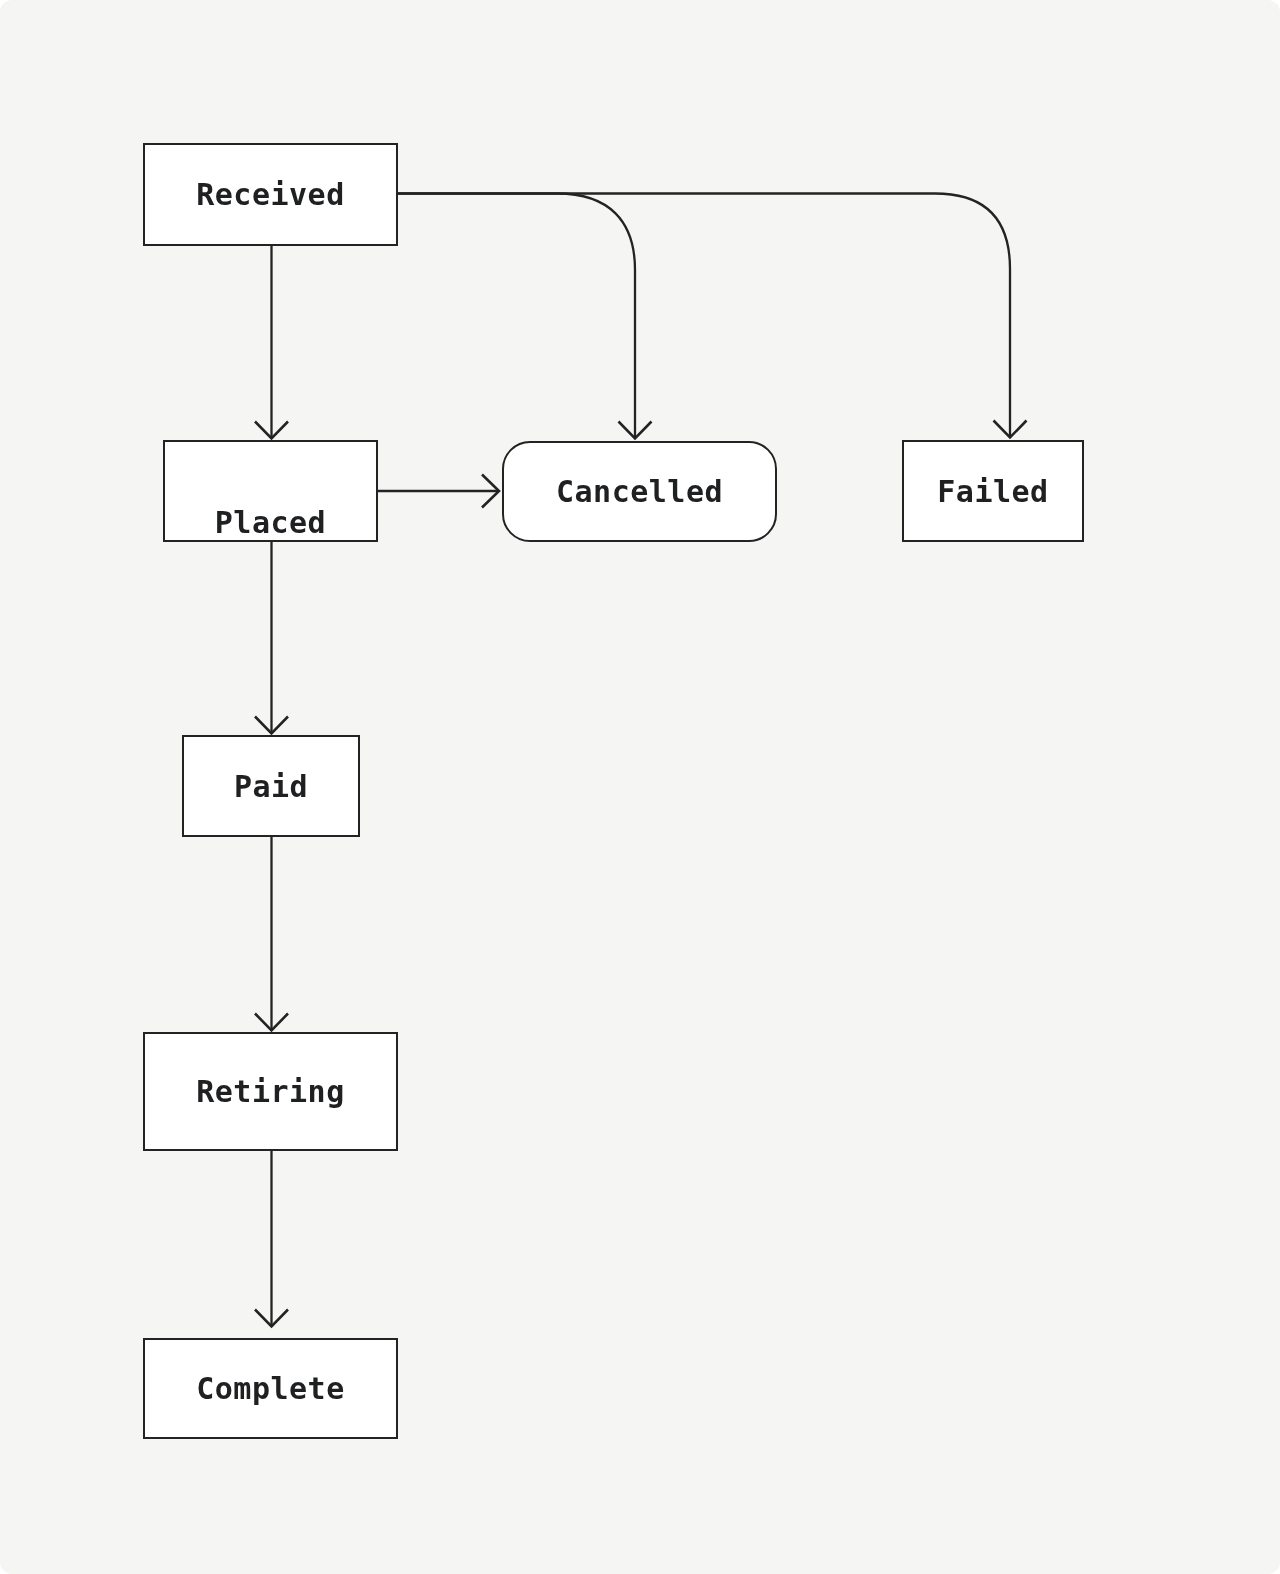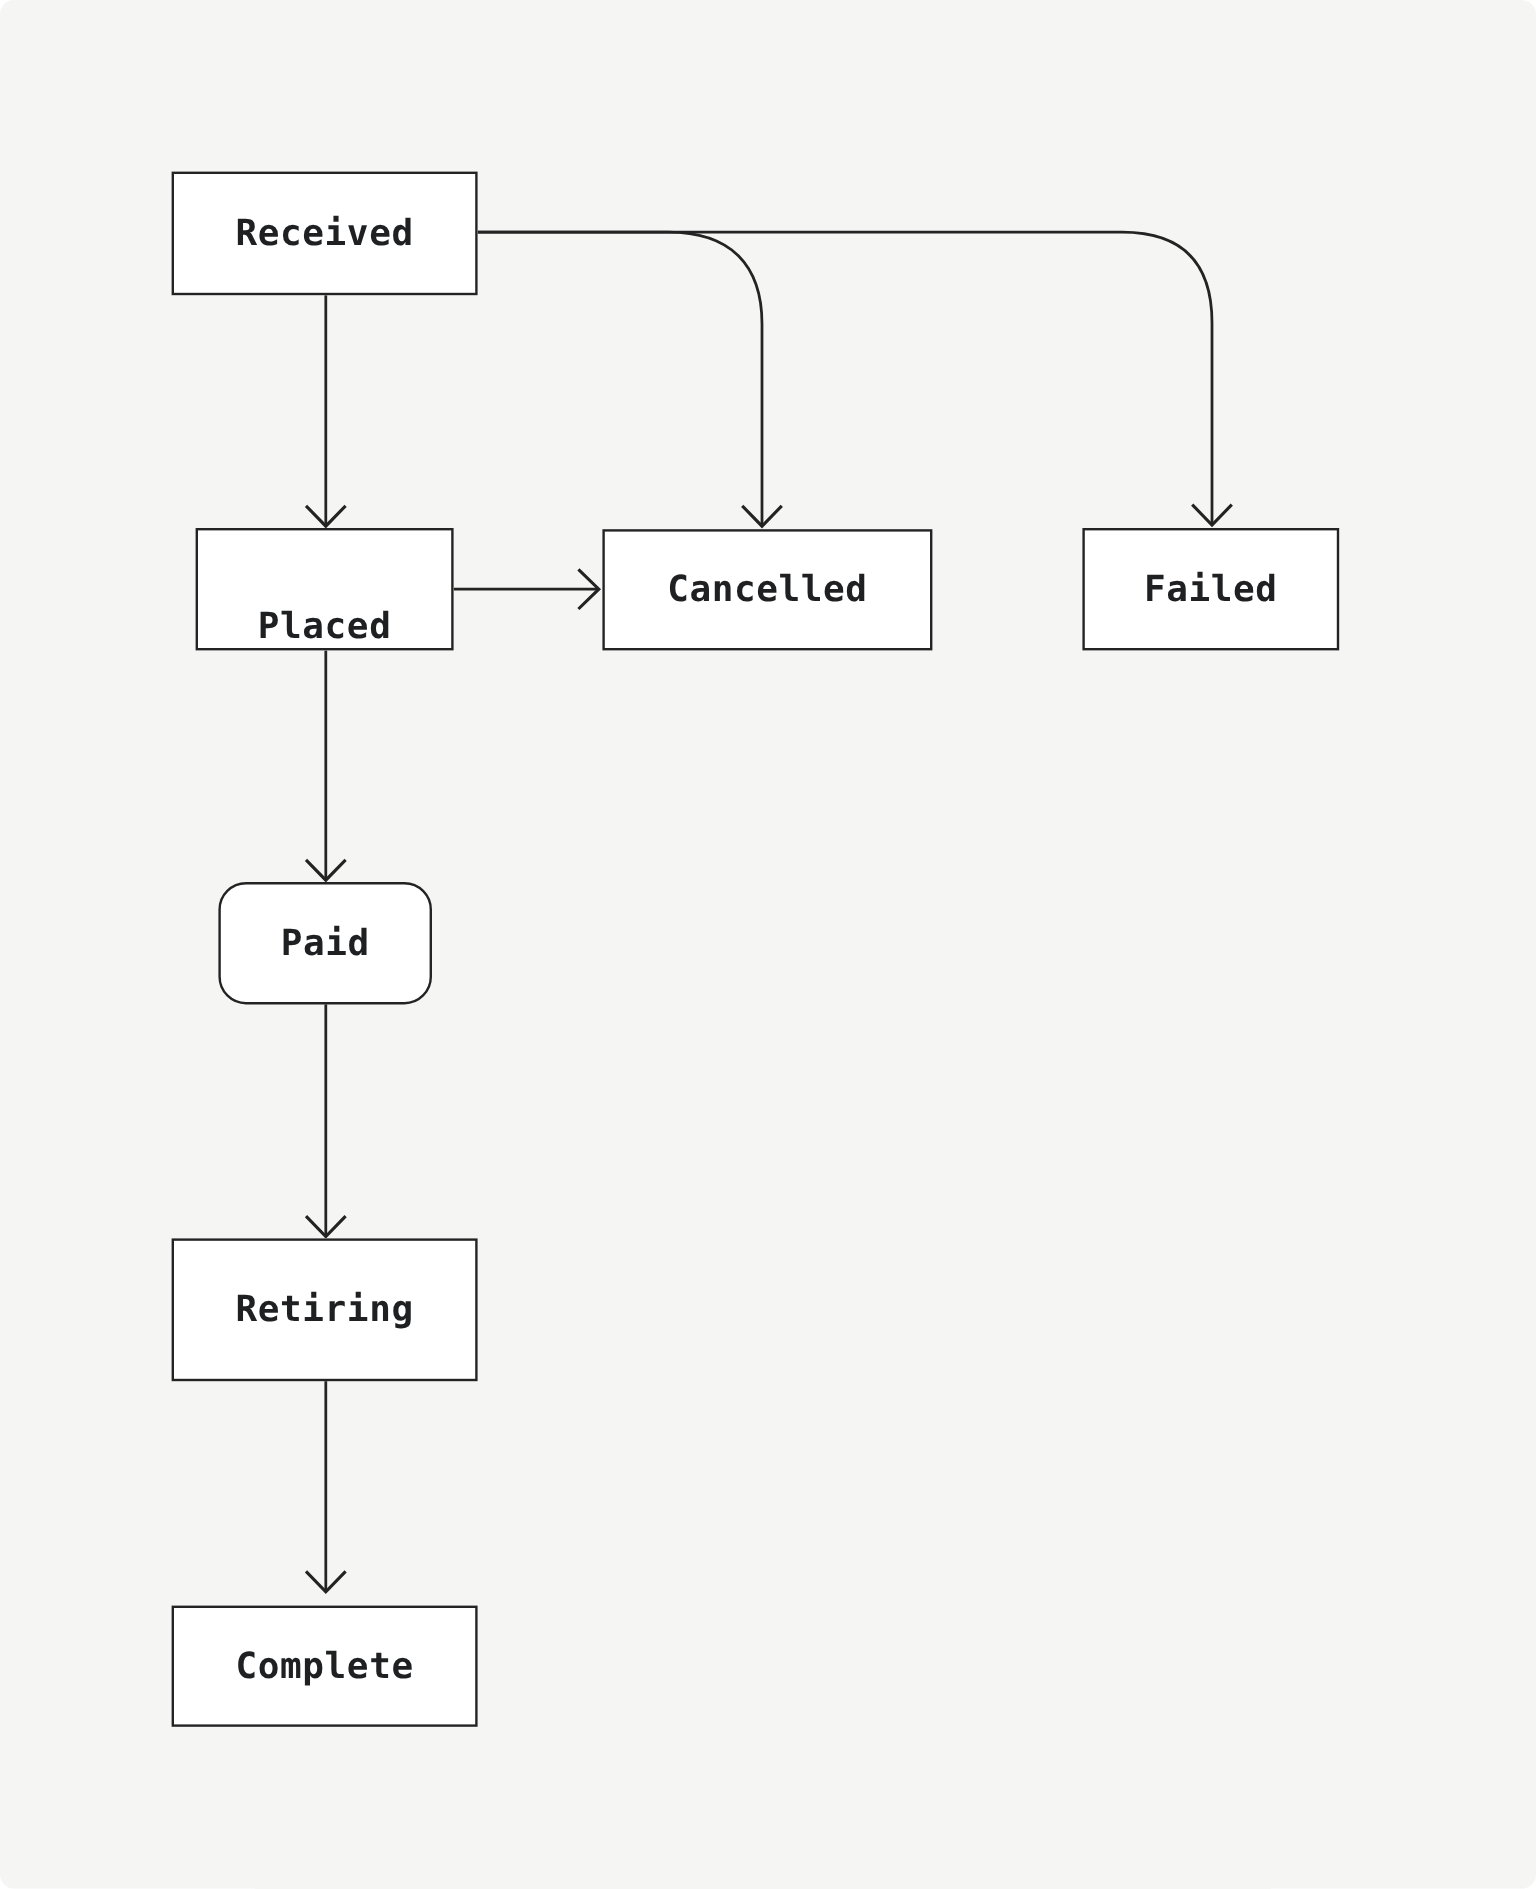--- a/index.html
+++ b/index.html
@@ -27,23 +27,23 @@
     border:2.8px solid var(--ink);
     display:flex;align-items:center;justify-content:center;
     font-weight:bold;
     font-size:30px;
     color:var(--text);
     letter-spacing:0.5px;
     white-space:nowrap;
   }
   .node-received{left:143px;top:143px;width:255px;height:103px;justify-content:center;}
   .node-placed  {left:163px;top:440px;width:215px;height:102px;align-items:flex-end;}
-  .node-cancelled{left:502px;top:441px;width:275px;height:101px;}
-  .node-failed  {left:902px;top:440px;width:214px;height:102px;}
-  .node-paid    {left:182px;top:735px;width:178px;height:102px;border-radius:23px;}
+  .node-cancelled{left:502px;top:441px;width:275px;height:101px;border-radius:28px;}
+  .node-failed  {left:902px;top:440px;width:182px;height:102px;}
+  .node-paid    {left:182px;top:735px;width:178px;height:102px;}
   .node-retiring{left:143px;top:1032px;width:255px;height:119px;}
   .node-complete{left:143px;top:1338px;width:255px;height:101px;}
 </style>
 </head>
 <body>
 
 <div class="canvas">
 
   <svg class="edges" viewBox="0 0 1280 1574" xmlns="http://www.w3.org/2000/svg">
 

